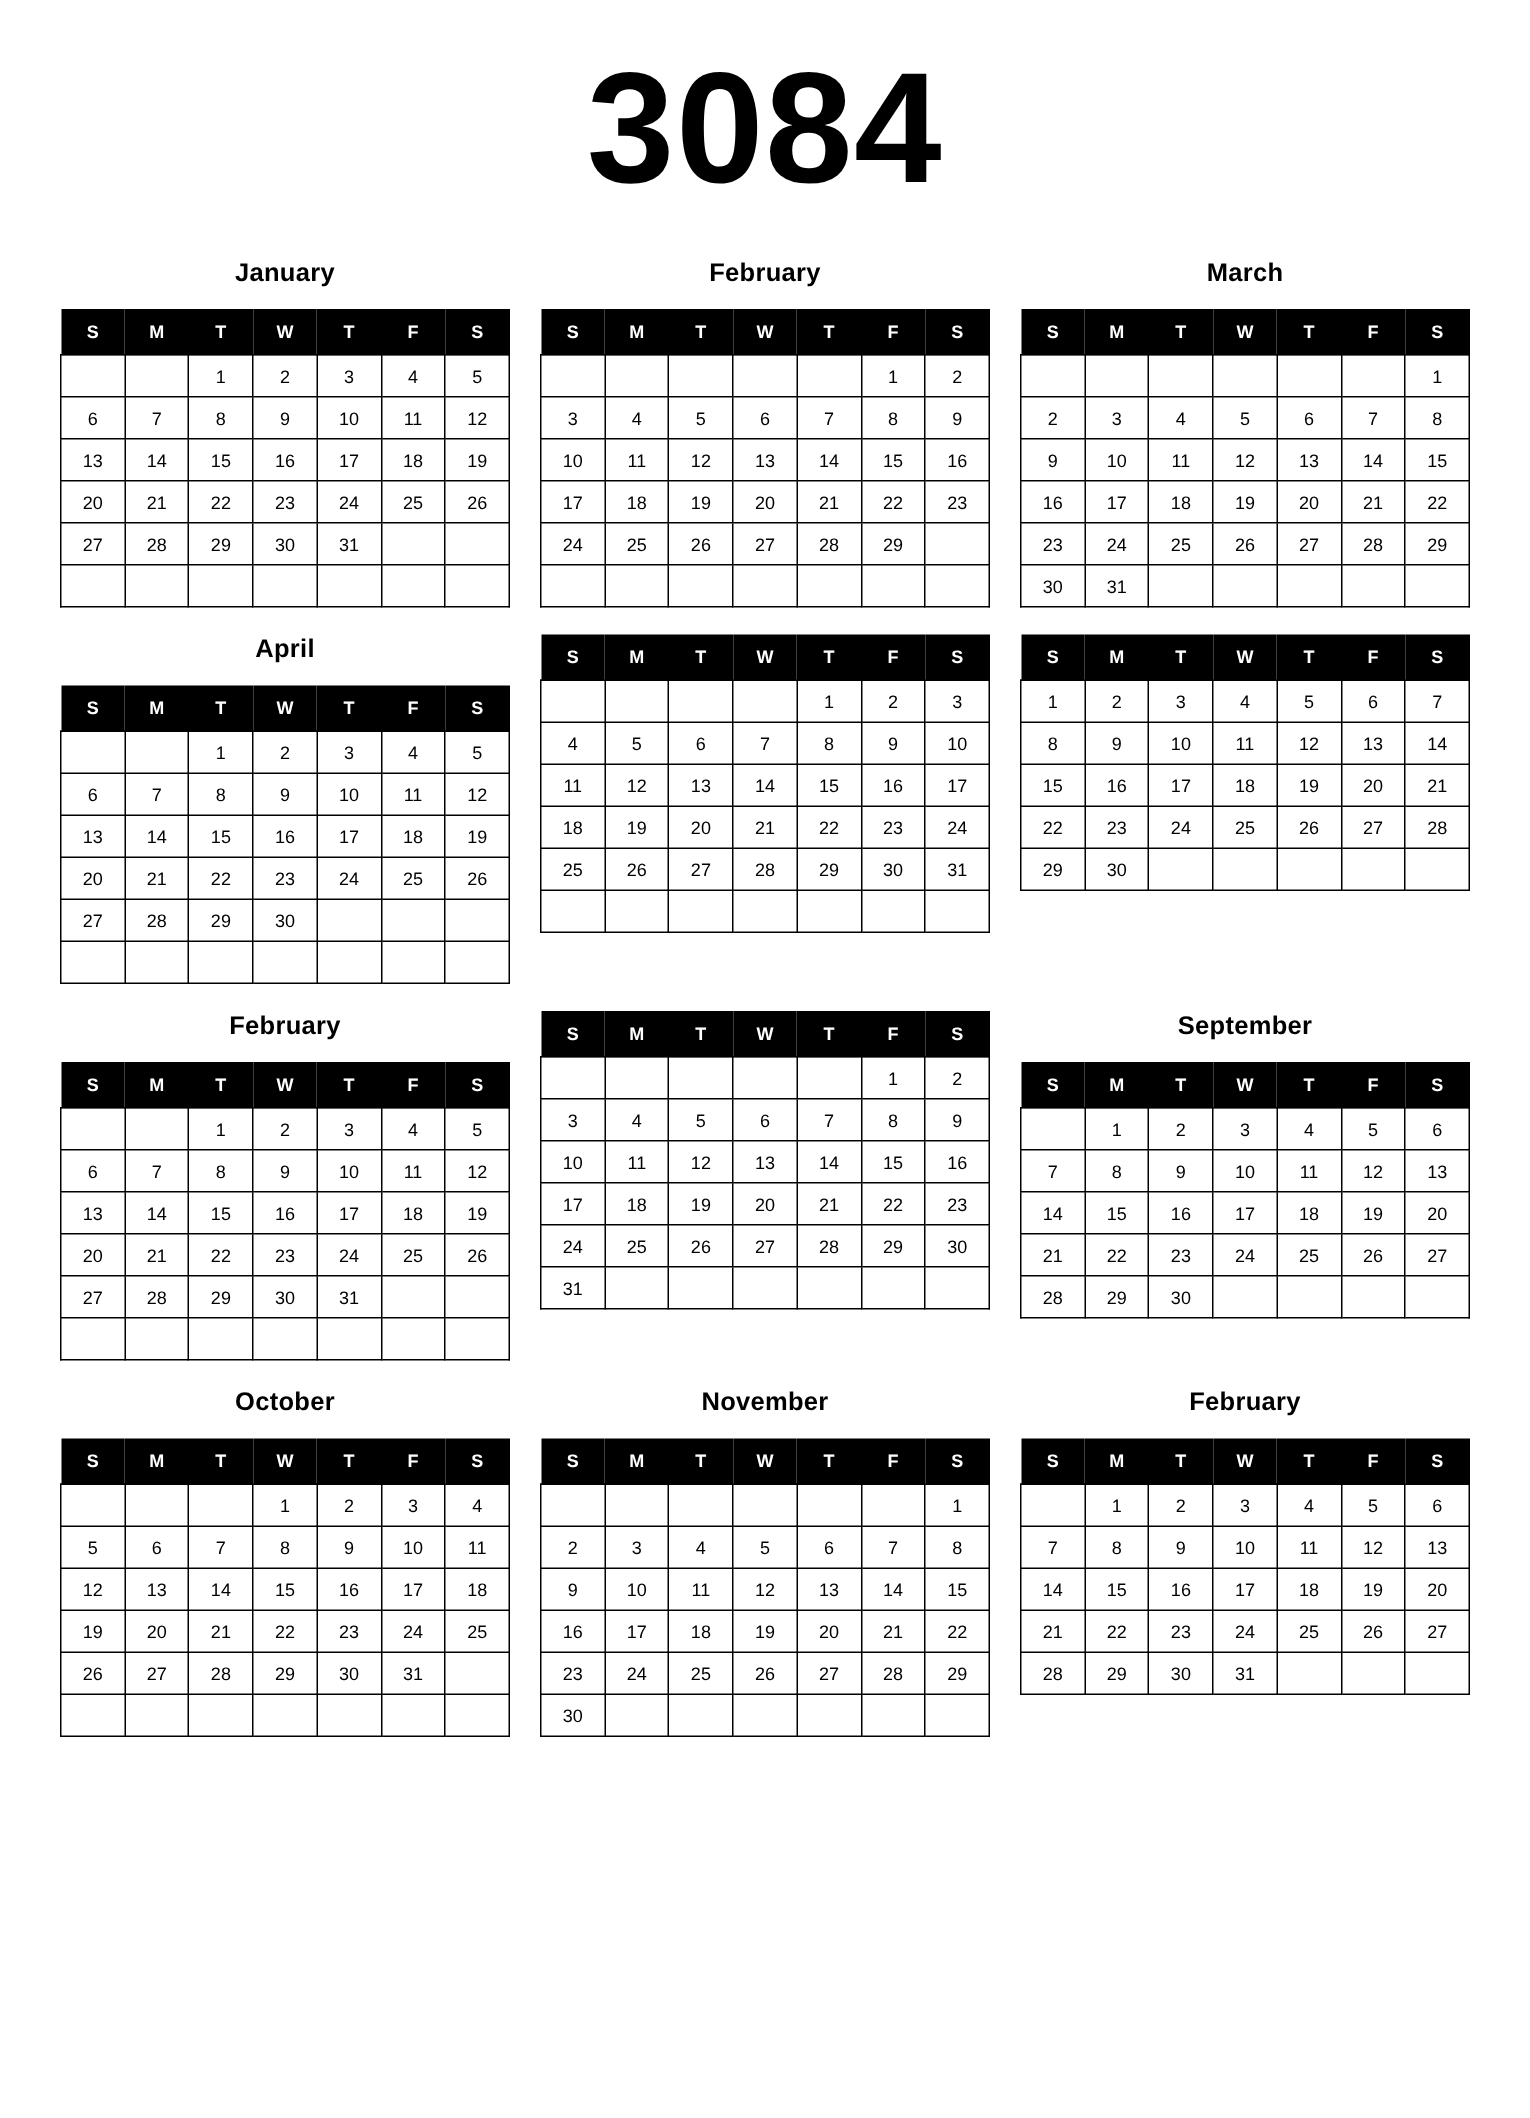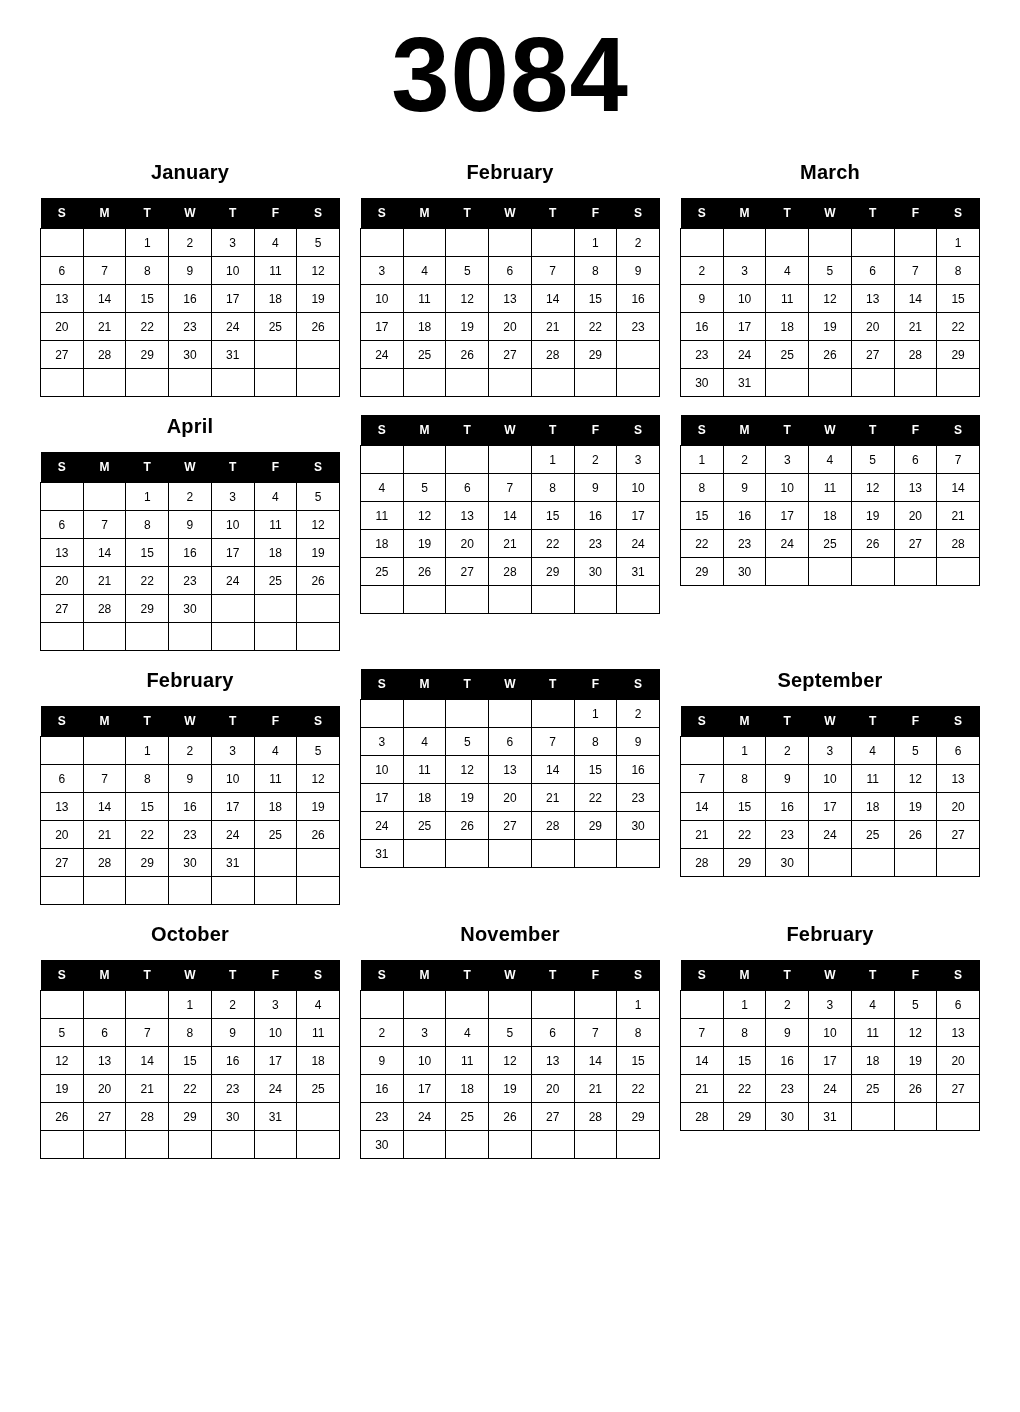--- a/index.html
+++ b/index.html
@@ -19,38 +19,38 @@
     width: 1020px;
     height: 1412px;
     box-sizing: border-box;
   }
   .year-title {
     text-align: center;
     font-size: 105px;
     font-weight: bold;
     letter-spacing: 1px;
     line-height: 1;
-    padding-top: 22px;
+    padding-top: 33px;
     margin: 0 0 34px 0;
     font-family: "Liberation Sans", sans-serif;
   }
   .months-grid {
     display: grid;
     grid-template-columns: repeat(3, 300px);
     column-gap: 20px;
     row-gap: 0px;
     justify-content: center;
   }
   .month {
     width: 300px;
     margin-bottom: 18px;
   }
   .month-name {
     text-align: center;
-    font-size: 20px;
+    font-size: 17px;
     font-weight: bold;
     margin: 0 0 14px 0;
     letter-spacing: 0.2px;
   }
   table.cal {
     border-collapse: collapse;
     width: 300px;
     table-layout: fixed;
   }
   table.cal th {

